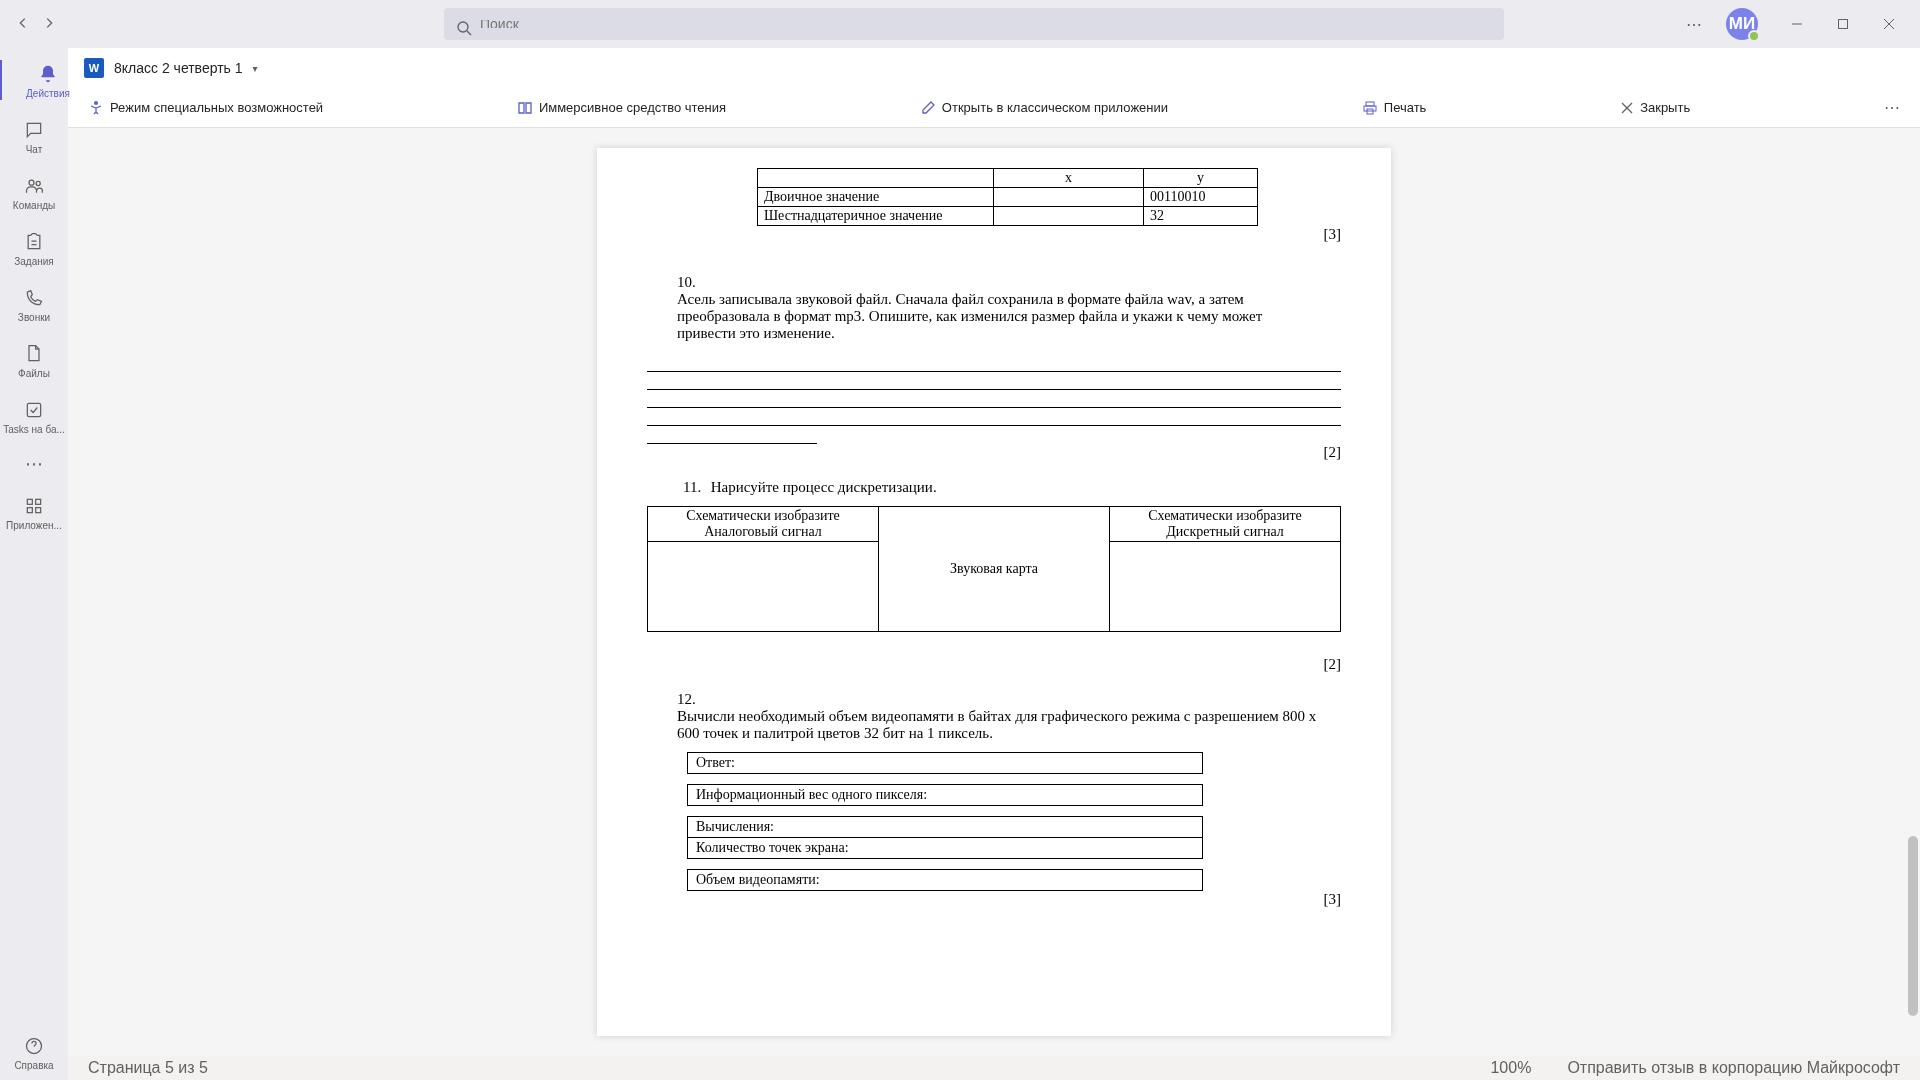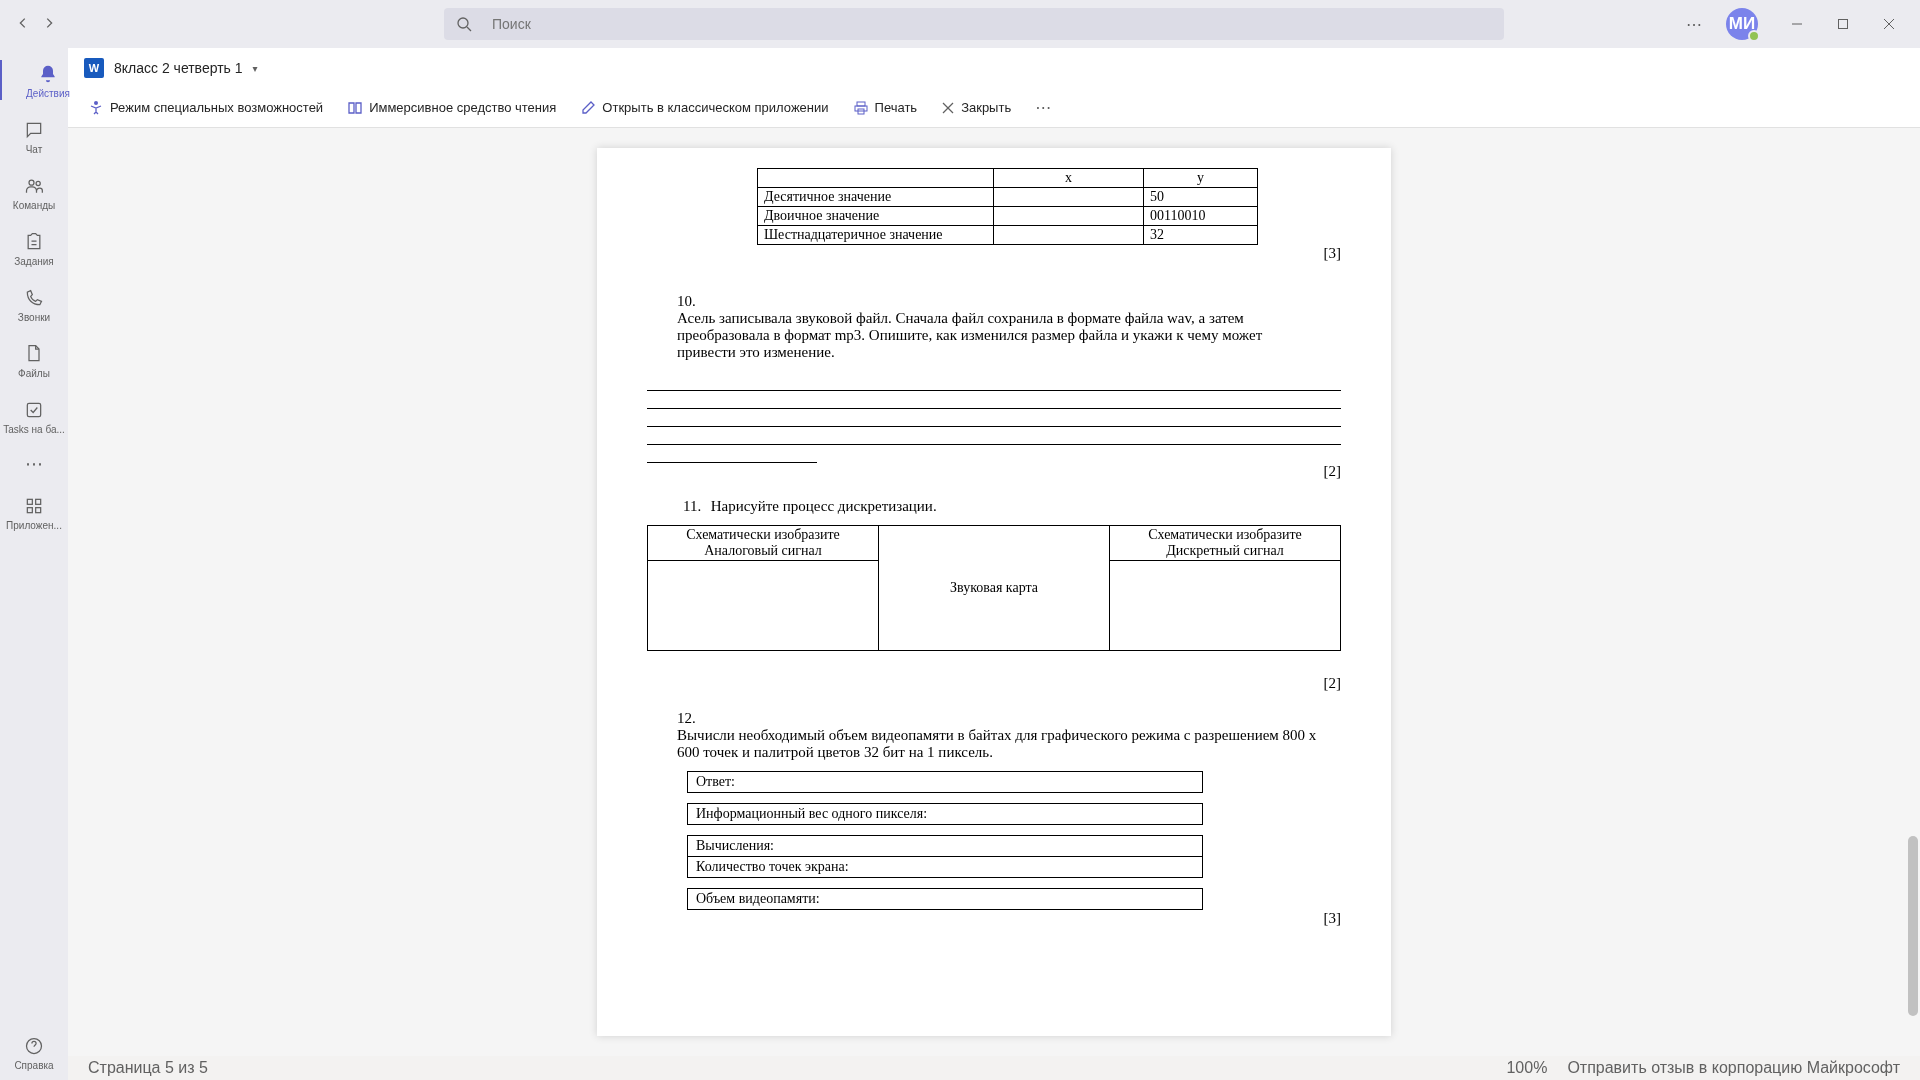--- a/index.html
+++ b/index.html
@@ -2,21 +2,21 @@
 <html><head>
 <meta charset="utf-8">
 <style>
 * { margin: 0; padding: 0; box-sizing: border-box; }
 body { font-family: 'Segoe UI', Arial, sans-serif; background: #f0f0f0; width: 1920px; height: 1080px; overflow: hidden; }
 
 
 .titlebar { height: 48px; background: #ebebf0; display: flex; align-items: center; padding: 0 8px; }
 .nav-arrows { display: flex; gap: 12px; padding: 0 8px; }
 .nav-arrow { color: #616161; font-size: 14px; cursor: pointer; }
-.search-box { flex: 0 0 1060px; margin-left: 380px; height: 32px; background: #dcdce6; border-radius: 4px; display: flex; align-items: center; padding: 12px 12px; gap: 20px; }
+.search-box { flex: 0 0 1060px; margin-left: 380px; height: 32px; background: #dcdce6; border-radius: 4px; display: flex; padding: 12px 12px; gap: 8px; }
 .search-icon-svg { color: #616161; }
 .search-input { flex: 1; border: none; background: transparent; outline: none; font-size: 14px; color: #616161; }
 .titlebar-right { margin-left: auto; display: flex; align-items: center; gap: 16px; }
 .more-dots { color: #616161; font-size: 16px; cursor: pointer; padding: 0 8px; }
 .avatar { width: 32px; height: 32px; border-radius: 50%; background: #7b83eb; color: white; display: flex; align-items: center; justify-content: center; font-size: 17px; font-weight: 600; position: relative; }
 .avatar-status { position: absolute; bottom: -2px; right: -2px; width: 12px; height: 12px; background: #92c353; border: 2px solid #ebebf0; border-radius: 50%; }
 .win-controls { display: flex; gap: 0; }
 .win-btn { width: 46px; height: 32px; display: flex; align-items: center; justify-content: center; color: #616161; cursor: pointer; }
 
 
@@ -30,21 +30,21 @@
 .rail-spacer { flex: 1; }
 .rail-more { width: 68px; height: 40px; display: flex; align-items: center; justify-content: center; color: #616161; cursor: pointer; font-size: 18px; }
 
 
 .main { flex: 1; background: white; display: flex; flex-direction: column; }
 .doc-header { height: 40px; display: flex; align-items: center; padding: 0 16px; gap: 10px; }
 .word-icon { width: 20px; height: 20px; background: #185abd; border-radius: 2px; display: flex; align-items: center; justify-content: center; color: white; font-size: 11px; font-weight: bold; }
 .doc-title { font-size: 14px; color: #242424; }
 .chevron-down { color: #616161; font-size: 10px; }
 
-.doc-toolbar { height: 40px; display: flex; align-items: center; justify-content: flex-start; padding: 0 20px; gap: 24px; border-bottom: 1px solid #e1e1e1; }
+.doc-toolbar { height: 40px; display: flex; align-items: center; justify-content: space-between; padding: 0 20px; gap: 24px; border-bottom: 1px solid #e1e1e1; }
 .toolbar-btn { display: flex; align-items: center; gap: 6px; font-size: 13px; color: #242424; cursor: pointer; }
 .toolbar-btn svg { color: #5b5fc7; }
 .toolbar-more { font-size: 16px; color: #616161; cursor: pointer; }
 
 .doc-viewport { flex: 1; background: #f5f5f5; overflow: auto; position: relative; display: flex; justify-content: center; padding: 20px 0; }
 .page { width: 794px; background: white; box-shadow: 0 0 8px rgba(0,0,0,0.15); padding: 20px 50px 100px 50px; font-family: 'Times New Roman', serif; font-size: 15px; color: #000; }
 .scrollbar-thumb { position: absolute; right: 2px; width: 10px; background: #c1c1c1; border-radius: 5px; bottom: 40px; height: 180px; }
 
 
 .tbl { border-collapse: collapse; }
@@ -60,21 +60,21 @@
 
 .tbl-discrete { width: 694px; margin-top: 10px; }
 .tbl-discrete td { height: 18px; vertical-align: top; text-align: center; }
 .tbl-discrete .tall { height: 90px; }
 
 .tbl-answer { width: 516px; margin: 10px 0 0 40px; }
 .tbl-answer td { padding: 2px 8px; }
 
 
 .statusbar { height: 24px; background: #f3f2f1; display: flex; align-items: center; padding: 0 20px; font-size: 16px; color: #616161; }
-.statusbar-right { margin-left: auto; display: flex; gap: 20px; align-items: flex-end; }
+.statusbar-right { margin-left: auto; display: flex; gap: 36px; align-items: flex-end; }
 </style>
 </head>
 <body>
 
 <div class="titlebar">
   <div class="nav-arrows">
     <span class="nav-arrow">
       <svg width="14" height="14" viewBox="0 0 16 16">
           <path d="M10 3 L5 8 L10 13" stroke="currentColor" stroke-width="1.5" fill="none"></path>
         </svg>
@@ -254,25 +254,20 @@
 
     <div class="doc-viewport">
       <div class="page">
 
         <table class="tbl" style="margin-left:110px;">
           <tbody>
               <tr>
                 <td style="width:236px;"></td>
                 <td class="center" style="width:150px;">x</td>
                 <td class="center" style="width:114px;">y</td>
-              </tr>
-          <tr>
-                <td>Десятичное значение</td>
-                <td></td>
-                <td>50</td>
               </tr>
           <tr>
                 <td>Двоичное значение</td>
                 <td></td>
                 <td>00110010</td>
               </tr>
           <tr>
                 <td>Шестнадцатеричное значение</td>
                 <td></td>
                 <td>32</td>

